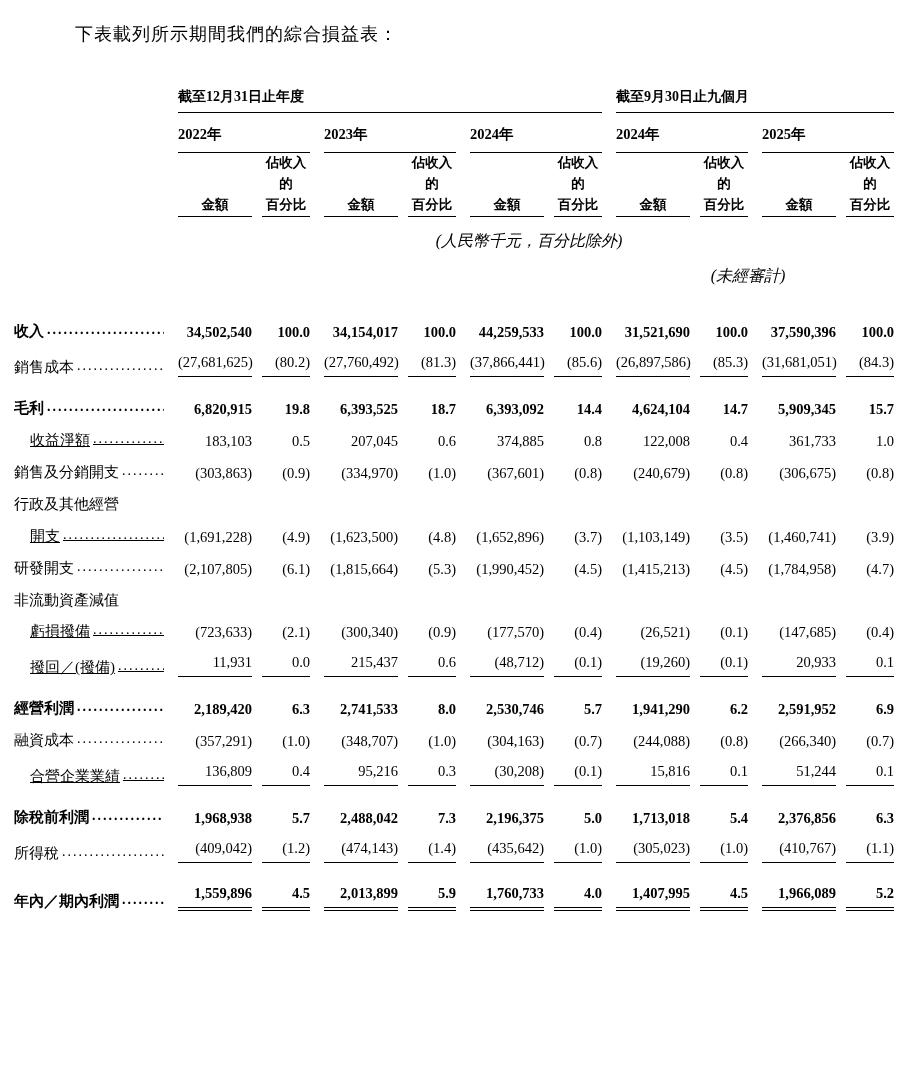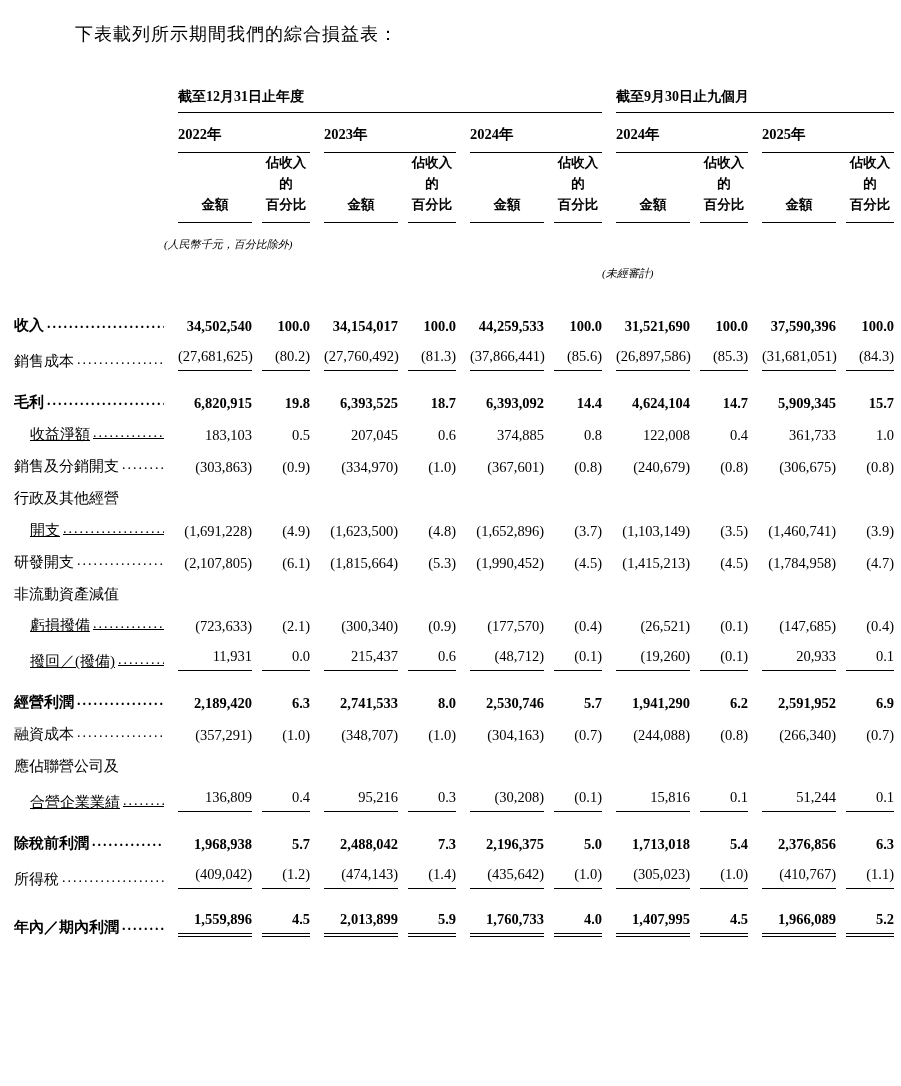--- a/index.html
+++ b/index.html
@@ -14,24 +14,24 @@
     border-collapse:separate;border-spacing:0;table-layout:fixed;
     width:880px;margin-top:42px;
   }
   td{padding:0;vertical-align:bottom;}
   
   .sec{margin-left:14px;text-align:left;border-bottom:1px solid #000;
        padding-bottom:6px;font-weight:bold;font-size:14px;}
   .yr{margin-left:14px;border-bottom:1px solid #000;
       padding:12px 0 8px 0;font-weight:bold;font-size:14.5px;}
   .ch{margin-left:14px;text-align:center;border-bottom:1px solid #000;
-      padding-bottom:6px;font-weight:bold;font-size:13.5px;line-height:1.55;}
+      font-weight:bold;font-size:13.5px;line-height:1.55;}
   td.pcthead .ch{margin-left:10px;}
   .ch .top{padding-top:10px;}
-  .note{font-style:italic;font-size:11px;padding-top:14px;}
+  .note{font-style:italic;font-size:16px;text-align:center;padding-top:14px;}
   tr.headspacer td{height:22px;}
   
   .lblline{font-size:15px;padding-top:13px;line-height:1.25;}
   .lblflex{display:flex;align-items:flex-start;overflow:hidden;padding-top:13px;}
   .indent .lblflex{padding-left:16px;text-decoration:underline;}
   .lblflex .txt{flex:0 0 auto;font-size:15px;}
   .lblflex .dots{flex:1 1 auto;overflow:hidden;white-space:nowrap;
                  letter-spacing:2px;font-size:14px;margin-left:3px;color:#000;}
   .val{font-size:14.5px;text-align:right;padding-top:13px;white-space:nowrap;}
   td.amt .val{margin-left:14px;}
@@ -559,23 +559,20 @@
             <div class="val">(0.8)</div>
           </td>
           <td class="amt">
             <div class="val">(266,340)</div>
           </td>
           <td class="pct">
             <div class="val">(0.7)</div>
           </td>
         </tr>
         <tr>
-          <td colspan="11" class="lblline">應佔聯營公司及</td>
-        </tr>
-        <tr>
           <td class="lbl indent">
             <div class="lblflex">
               <span class="txt">合營企業業績</span>
               <span class="dots">......................................................</span>
             </div>
           </td>
           <td class="amt">
             <div class="val r1">136,809</div>
           </td>
           <td class="pct">

